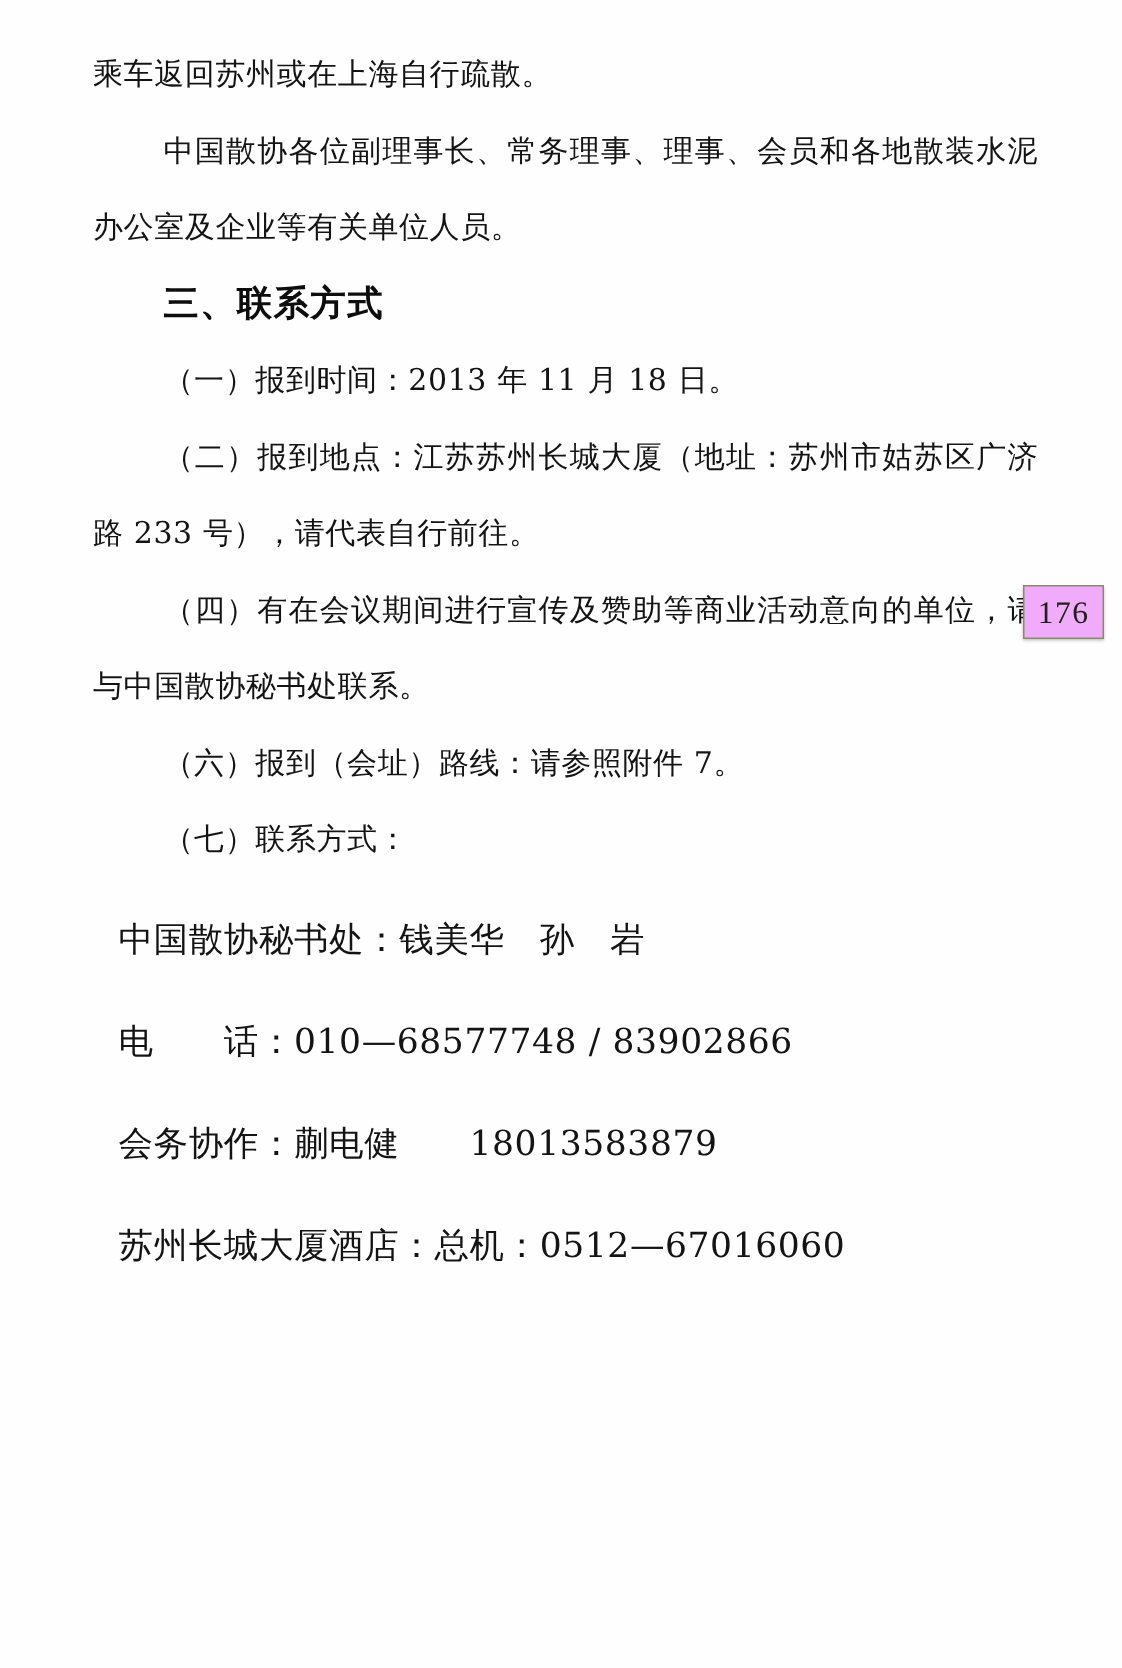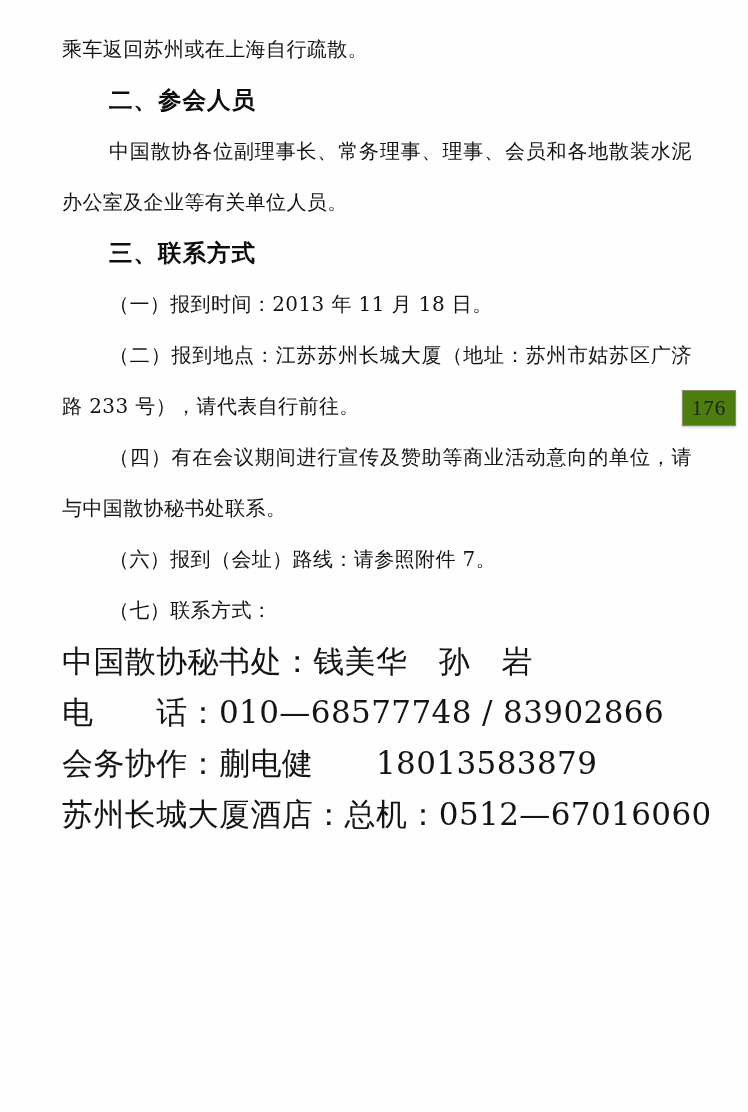--- a/index.html
+++ b/index.html
@@ -43,56 +43,55 @@
   .heading {
     font-size: 23.5px;
     line-height: 51px;
     font-weight: bold;
     text-indent: 47px;
     margin: 0;
     color: #0d0d0d;
     letter-spacing: 1px;
   }
   .contact-line {
-    font-size: 31px;
+    font-size: 23px;
     line-height: 51px;
-    margin: 0;
+    margin: 17px;
     color: #141414;
     letter-spacing: 0.4px;
     white-space: pre;
   }
   .page-number-box {
     position: absolute;
     right: 12px;
     top: 390px;
     width: 52px;
     height: 34px;
     border: 1px solid #8a8a6a;
-    background: #4d7c0f;
+    background: #f0abfc;
     box-shadow: 0 1px 2px rgba(0,0,0,0.25);
     display: flex;
     align-items: center;
     justify-content: center;
     font-family: "DejaVu Serif", "Liberation Serif", serif;
     font-size: 21px;
     color: #20201a;
     letter-spacing: 1px;
   }
   .latin { font-family: "Liberation Serif", "DejaVu Serif", serif; }
 </style>
 </head>
 <body>
 
 <div class="page">
 
   <div class="doc-body">
 
     <p class="para">乘车返回苏州或在上海自行疏散。</p>
 
-    <p class="heading">二、参会人员</p>
 
     <p class="para indent">中国散协各位副理事长、常务理事、理事、会员和各地散装水泥办公室及企业等有关单位人员。</p>
 
     <p class="heading">三、联系方式</p>
 
     <p class="para indent">（一）报到时间：2013 年 11 月 18 日。</p>
 
     <p class="para indent">（二）报到地点：江苏苏州长城大厦（地址：苏州市姑苏区广济路 233 号），请代表自行前往。</p>
 
 

